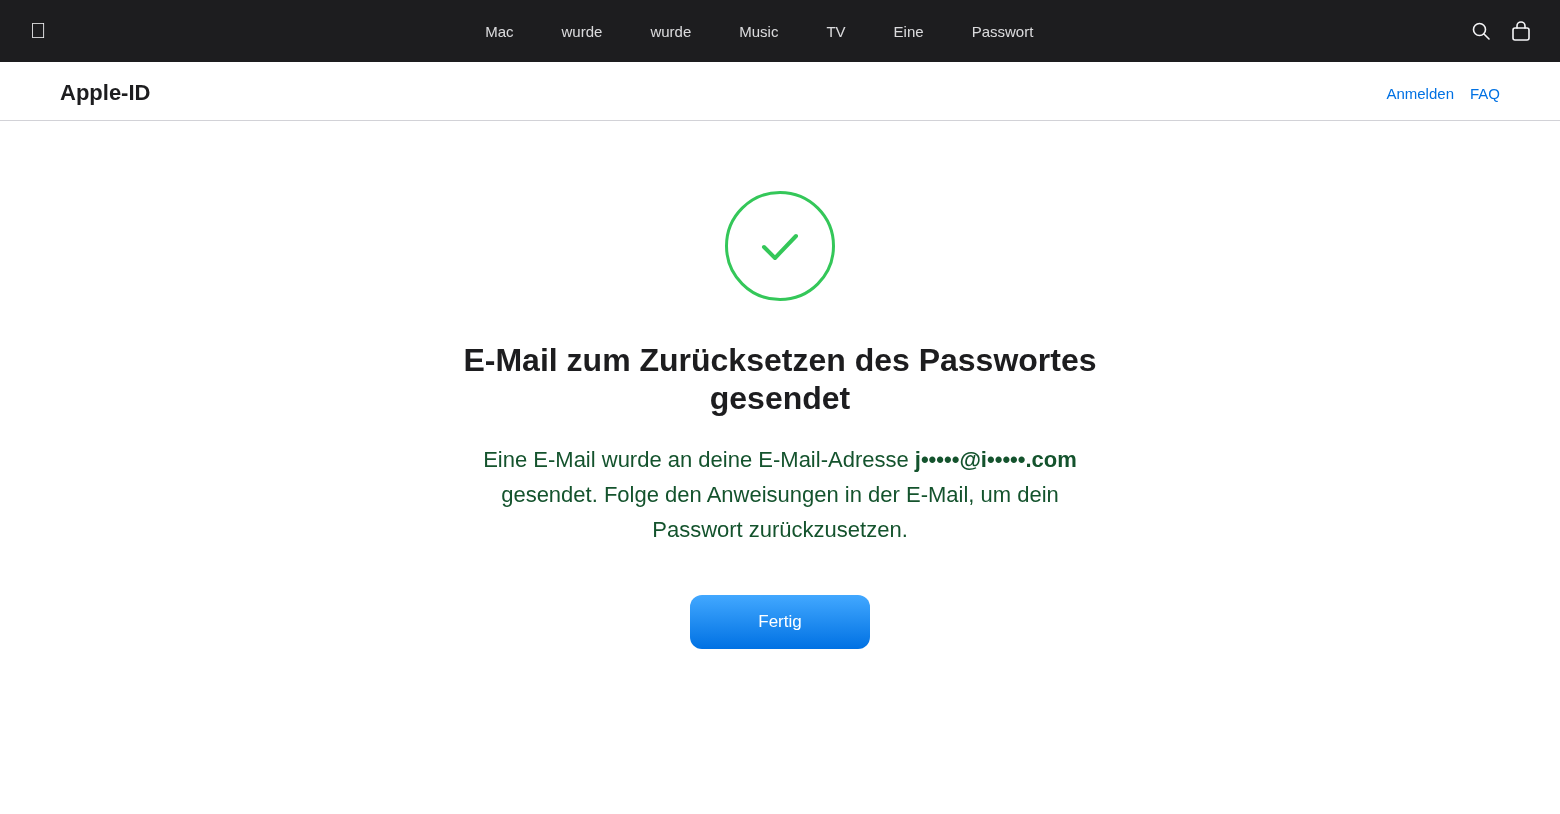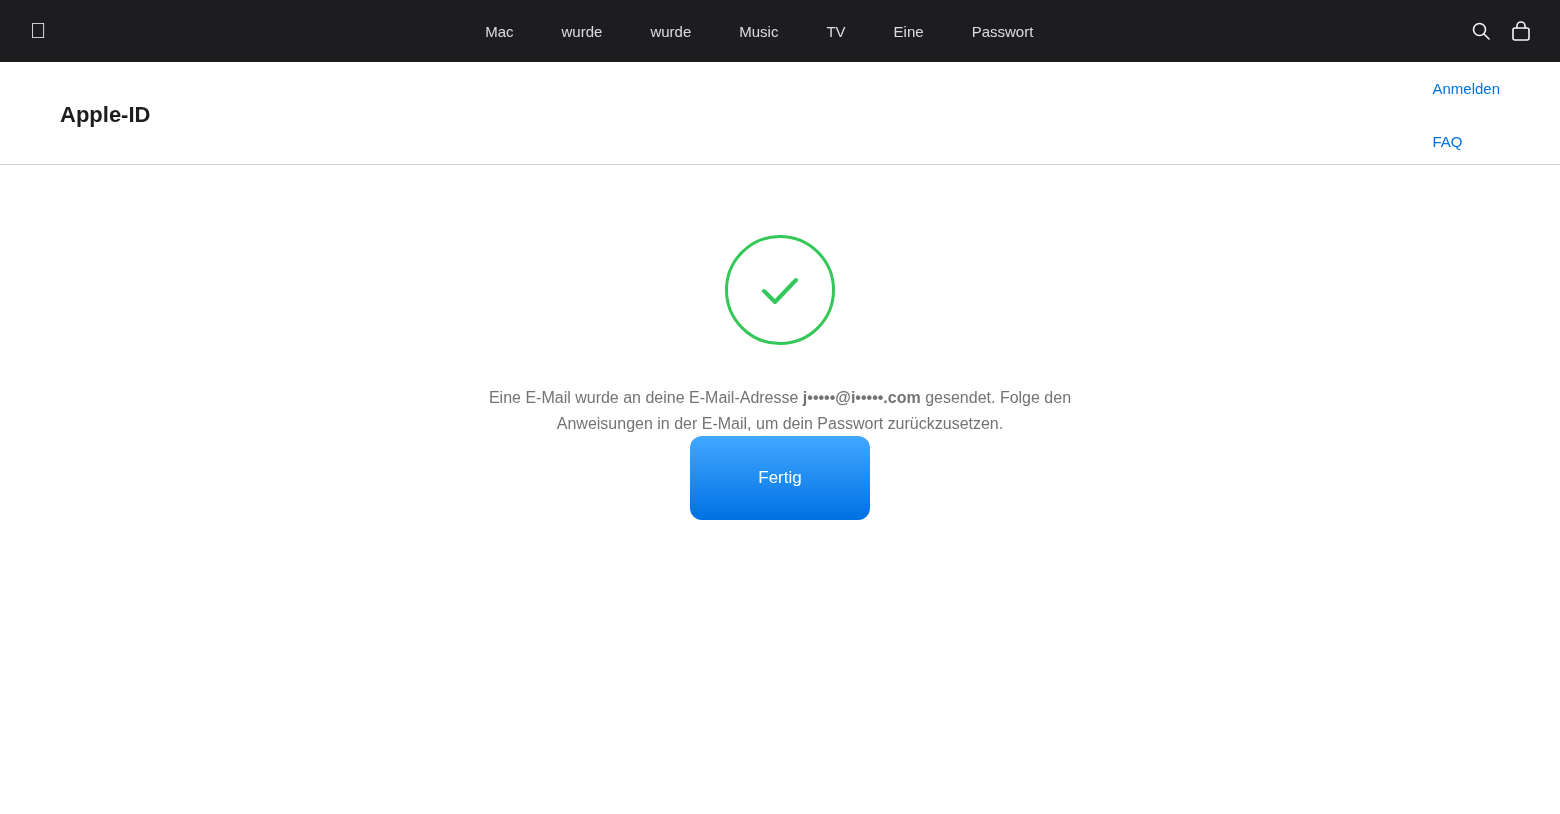--- a/index.html
+++ b/index.html
@@ -60,22 +60,21 @@
       padding: 18px 60px 14px 60px;
       border-bottom: 1px solid #d2d2d7;
     }
     .sub-header .apple-id-title {
       font-size: 22px;
       font-weight: 600;
       color: #1d1d1f;
     }
     .sub-header .sub-header-links {
       display: flex;
-      gap: 36px;
-      flex-direction: column;
+      gap: 16px;
     }
     .sub-header .sub-link {
       font-size: 15px;
       color: #0071e3;
       cursor: pointer;
       text-decoration: none;
     }
 
     
     .main-content {
@@ -105,37 +104,38 @@
     .main-title {
       font-size: 32px;
       font-weight: 700;
       color: #1d1d1f;
       max-width: 700px;
       line-height: 1.2;
       margin-bottom: 24px;
     }
 
     .main-description {
-      font-size: 16px;
-      color: #737373;
+      font-size: 22px;
+      color: #14532d;
       max-width: 620px;
       line-height: 1.6;
+      margin-bottom: 48px;
     }
     .main-description strong {
       font-weight: 600;
     }
 
     .fertig-btn {
       background: linear-gradient(180deg, #42a8ff 0%, #0071e3 100%);
       color: #fff;
       border: none;
       border-radius: 12px;
       font-size: 17px;
       font-weight: 500;
-      padding: 32px 60px;
+      padding: 17px 60px;
       cursor: pointer;
       min-width: 180px;
     }
   </style>
 </head>
 <body>
 
 <nav>
   <span class="apple-logo"></span>
   <div class="nav-items">
@@ -172,19 +172,20 @@
 </div>
 
 <div class="main-content">
 
   <div class="success-circle">
     <svg viewBox="0 0 52 52" fill="none">
       <polyline points="10,27 21,38 42,16" stroke="#34c759" stroke-width="4" stroke-linecap="round" stroke-linejoin="round"></polyline>
     </svg>
   </div>
 
+  <h1 class="main-title">E-Mail zum Zurücksetzen des Passwortes gesendet</h1>
 
   <p class="main-description">
     <span>Eine E-Mail wurde an deine E-Mail-Adresse </span><strong>j•••••@i•••••.com</strong><span> gesendet. Folge den Anweisungen in der E-Mail, um dein Passwort zurückzusetzen.</span>
   </p>
 
   <button class="fertig-btn">Fertig</button>
 </div>
 
 </body></html>

